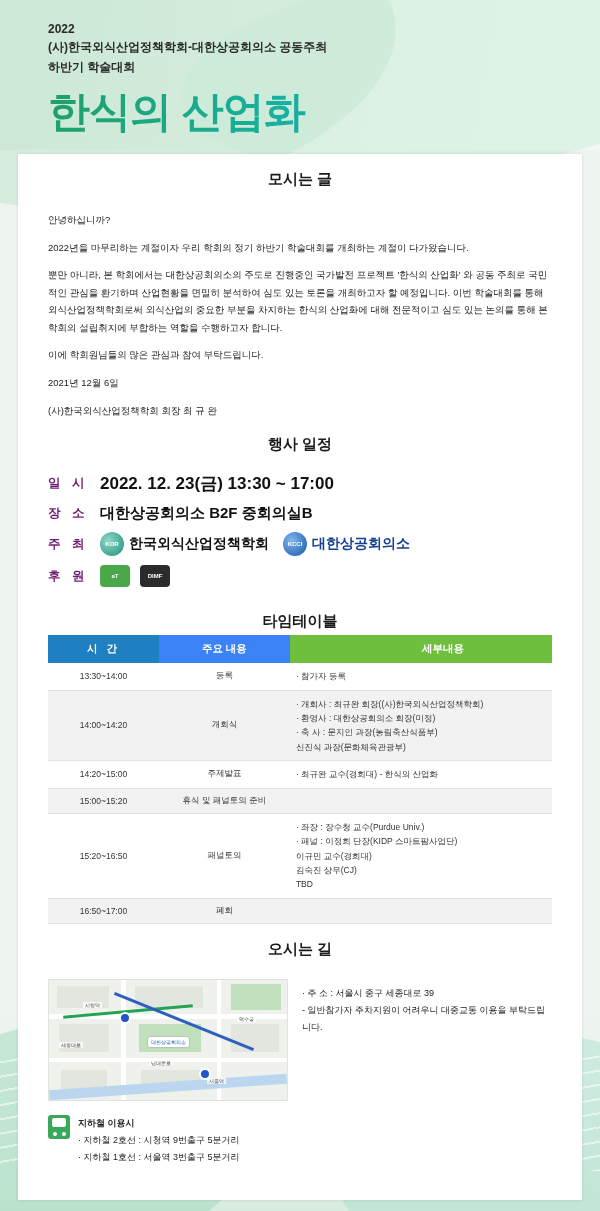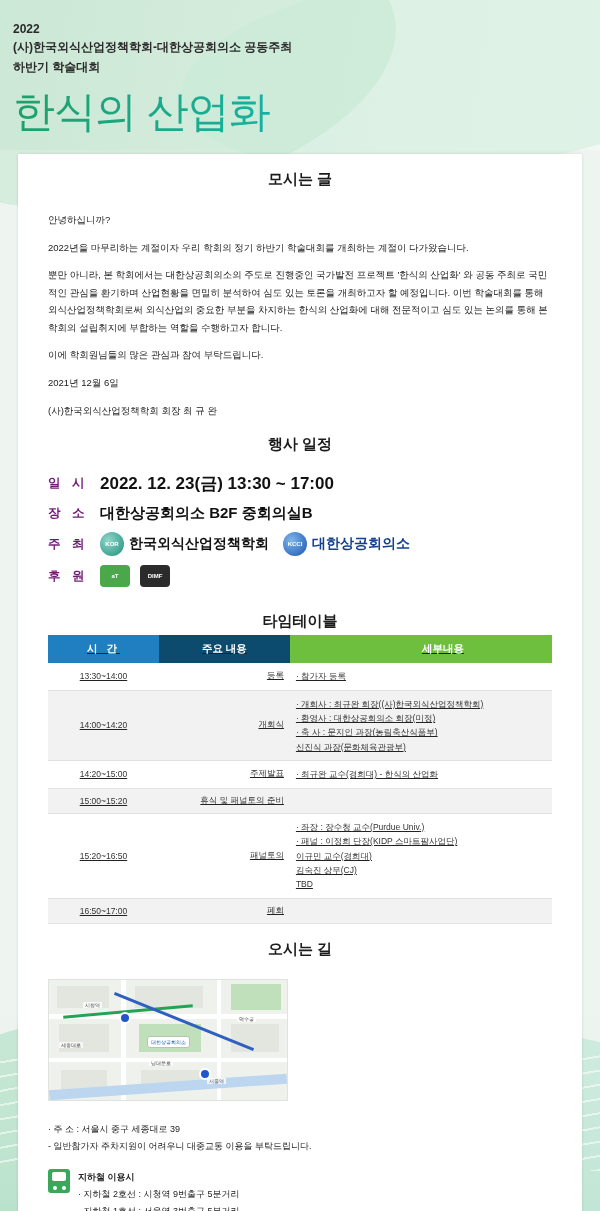--- a/index.html
+++ b/index.html
@@ -22,27 +22,27 @@
   .bg-bottom{position:absolute;bottom:0;left:0;width:600px;height:200px;
     background:linear-gradient(0deg,#d8ecdf 0%, #e8f3ec 60%, rgba(238,244,239,0) 100%);}
   .bg-blob-l{position:absolute;bottom:-40px;left:-90px;width:340px;height:230px;
     border-radius:50%;background:rgba(150,215,180,.45);}
   .bg-blob-r{position:absolute;bottom:-70px;right:-110px;width:380px;height:250px;
     border-radius:50%;background:rgba(160,220,200,.40);}
   .bg-line{position:absolute;bottom:40px;left:0;width:600px;height:120px;
     background:repeating-linear-gradient(-10deg, rgba(255,255,255,.55) 0 2px, rgba(255,255,255,0) 2px 14px);}
 
   
-  .header{position:relative;padding:22px 28px 0 13px;}
+  .header{position:relative;padding:22px 28px 0 36px;margin-left:12px;}
   .hdr-year{font-size:12px;font-weight:bold;color:#2a2a2a;letter-spacing:0;}
   .hdr-org{font-size:12px;font-weight:bold;color:#2a2a2a;margin-top:3px;}
   .hdr-sub{font-size:12px;font-weight:bold;color:#2a2a2a;margin-top:3px;}
   .hdr-title{
     margin-top:8px;
-    font-size:42px;font-weight:normal;letter-spacing:-1px;
+    font-size:42px;font-weight:bold;letter-spacing:-1px;
     background:linear-gradient(90deg,#1fa06a 0%,#18b0a0 45%,#2f7fc9 100%);
     -webkit-background-clip:text;background-clip:text;color:transparent;
     text-shadow:none;
   }
 
   
   .card{position:relative;margin:14px 18px 0 18px;width:564px;background:#ffffff;
     box-shadow:0 0 3px rgba(0,0,0,.12);padding:0 0 14px 0;box-sizing:border-box;}
 
   .sec-head{display:flex;align-items:center;gap:8px;padding:16px 26px 0 26px;flex-direction:column;}
@@ -69,35 +69,35 @@
   .logo-text{font-size:14px;font-weight:bold;color:#111;}
   .logo-text.blue{color:#14418f;}
   .sponsor-logos{display:flex;align-items:center;gap:10px;}
   .sp{width:30px;height:22px;border-radius:4px;display:flex;align-items:center;
     justify-content:center;font-size:6px;color:#fff;font-weight:bold;}
   .sp.green{background:#4aa84a;}
   .sp.dark{background:#2b2b2b;}
 
   
   .tt-wrap{padding:4px 30px 0 30px;}
-  table.tt{width:100%;border-collapse:collapse;font-size:8.5px;text-decoration:underline;}
+  table.tt{width:100%;border-collapse:collapse;font-size:8.5px;}
   table.tt thead th{
     color:#fff;font-size:10.5px;font-weight:bold;padding:7px 4px;border:none;}
   table.tt thead th:nth-child(1){background:#1f7fc0;width:22%;letter-spacing:3px;}
-  table.tt thead th:nth-child(2){background:#0c4a6e;width:26%;}
+  table.tt thead th:nth-child(2){background:#3b82f6;width:26%;}
   table.tt thead th:nth-child(3){background:#6fbf3f;width:52%;padding-left:48px;}
   table.tt td{border-bottom:1px solid #e2e2e2;padding:6px 6px;vertical-align:middle;}
   table.tt td.time{text-align:center;color:#333;}
-  table.tt td.topic{text-align:right;color:#333;}
+  table.tt td.topic{text-align:center;color:#333;}
   table.tt td.detail{text-align:left;color:#333;line-height:1.7;}
   table.tt tr.alt td{background:#f2f2f2;}
   table.tt tr:first-child td{border-top:none;}
 
   
-  .dir-wrap{display:flex;gap:14px;padding:8px 30px 0 30px;flex-direction:column;}
+  .dir-wrap{display:flex;gap:14px;padding:8px 30px 0 30px;}
   .map{width:238px;height:120px;position:relative;background:#eef1ec;border:1px solid #dfe3dd;overflow:hidden;}
   .map .road{position:absolute;background:#ffffff;}
   .map .road.h1{left:0;top:34px;width:238px;height:5px;}
   .map .road.h2{left:0;top:78px;width:238px;height:4px;}
   .map .road.v1{left:72px;top:0;width:5px;height:120px;}
   .map .road.v2{left:168px;top:0;width:4px;height:120px;}
   .map .blk{position:absolute;background:#e2e6df;}
   .map .grn{position:absolute;background:#bfe0bb;}
   .map .water{position:absolute;left:0;bottom:8px;width:238px;height:10px;background:#bcd6ef;transform:rotate(-4deg);}
   .map .lineg{position:absolute;background:#23a455;height:3px;}

